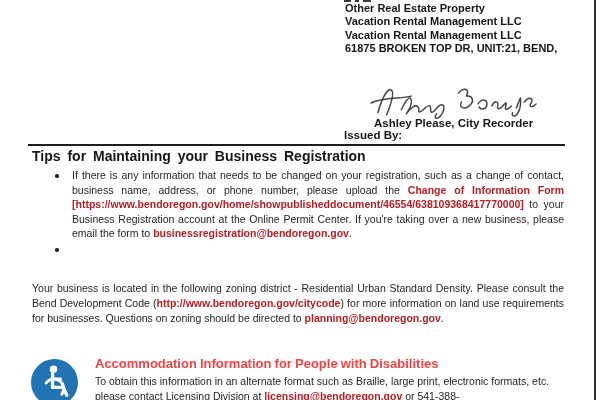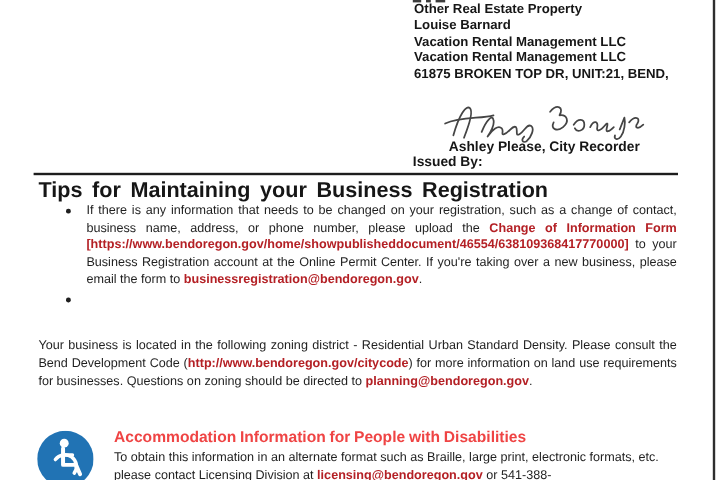--- a/index.html
+++ b/index.html
@@ -18,21 +18,21 @@
 
   
   .issued-label{position:absolute;left:344px;top:97px;font-size:11.5px;font-weight:bold;color:#161616;margin-top:32px;}
   .signature{position:absolute;left:368px;top:83px;width:172px;height:36px;}
   .signer{position:absolute;left:374px;top:117px;font-size:11.5px;font-weight:bold;color:#161616;white-space:nowrap;}
 
   
   .rule{position:absolute;left:28px;top:144px;width:537px;height:2.4px;background:#1d1d1d;}
 
   
-  .tips-heading{position:absolute;left:32px;top:148px;font-size:18px;font-weight:bold;word-spacing:3px;color:#161616;white-space:nowrap;}
+  .tips-heading{position:absolute;left:32px;top:148px;font-size:14px;font-weight:bold;word-spacing:3px;color:#161616;white-space:nowrap;}
   .body-text{font-size:10.5px;line-height:14.6px;text-align:justify;color:#1f1f1f;}
   .bullet1{position:absolute;left:72px;top:168px;width:492px;}
   .bullet2{position:absolute;left:72px;top:242px;width:492px;}
   .dot{position:absolute;width:3.6px;height:3.6px;border-radius:50%;background:#1f1f1f;}
   .dot1{left:55px;top:174px;}
   .dot2{left:55px;top:248px;}
 
   
   .zoning{position:absolute;left:32px;top:281px;width:532px;line-height:14.9px;}
 
@@ -50,21 +50,20 @@
 <div id="page">
 
   <div class="page-edge"></div>
 
   <div class="remnant" style="left:344px;width:7px;"></div>
   <div class="remnant" style="left:355px;width:4px;"></div>
   <div class="remnant" style="left:363px;width:8px;"></div>
 
   <div class="recipient">
       <div class="line">Other Real Estate Property</div>
-      <div class="line">Louise Barnard</div>
       <div class="line">Vacation Rental Management LLC</div>
       <div class="line">Vacation Rental Management LLC</div>
       <div class="line">61875 BROKEN TOP DR, UNIT:21, BEND,</div>
     </div>
 
   <div class="issued-label">Issued By:</div>
 
   <svg class="signature" viewBox="0 0 175 36" fill="none" stroke="#454545" stroke-width="1.5" stroke-linecap="round" stroke-linejoin="round">
     <path d="M10 30 C15 12 21 4 24 7 C27 10 23 22 19 32"></path>
     <path d="M3 20 C16 14 34 16 44 13"></path>

